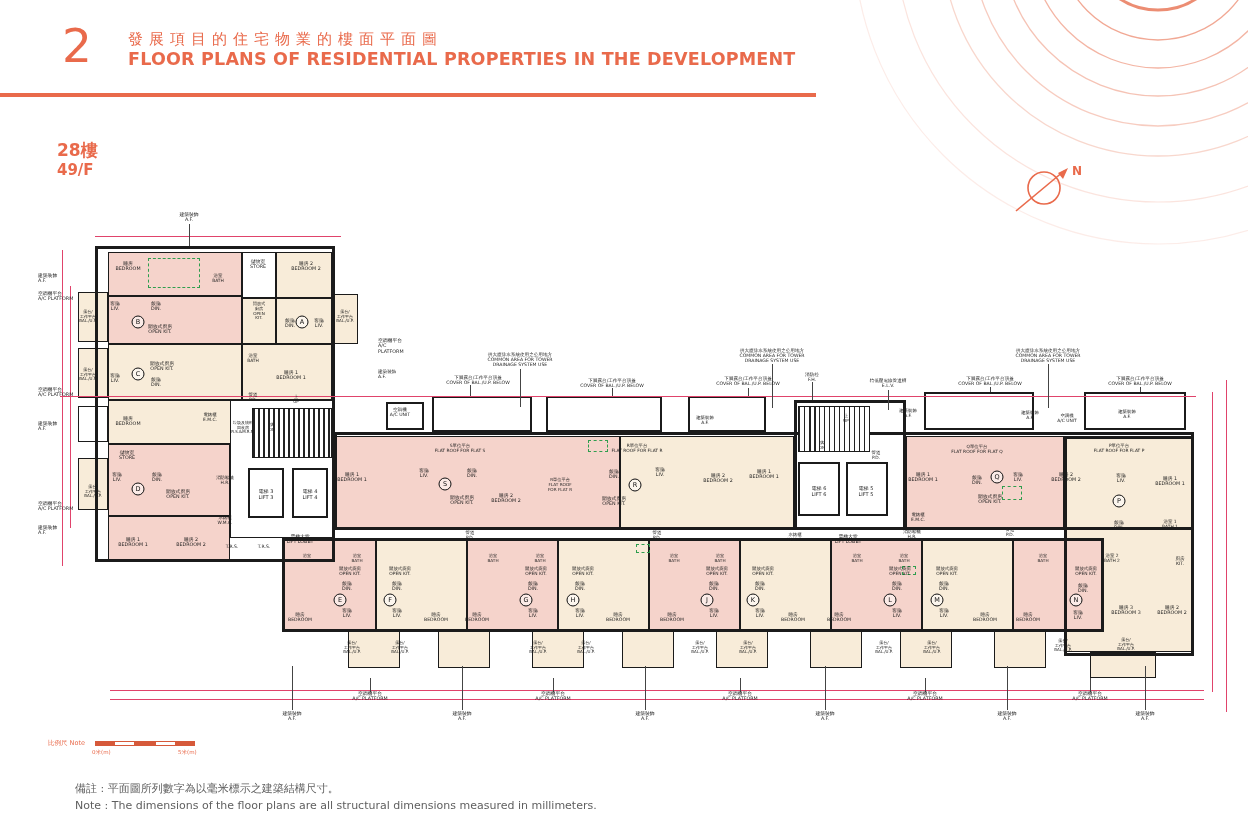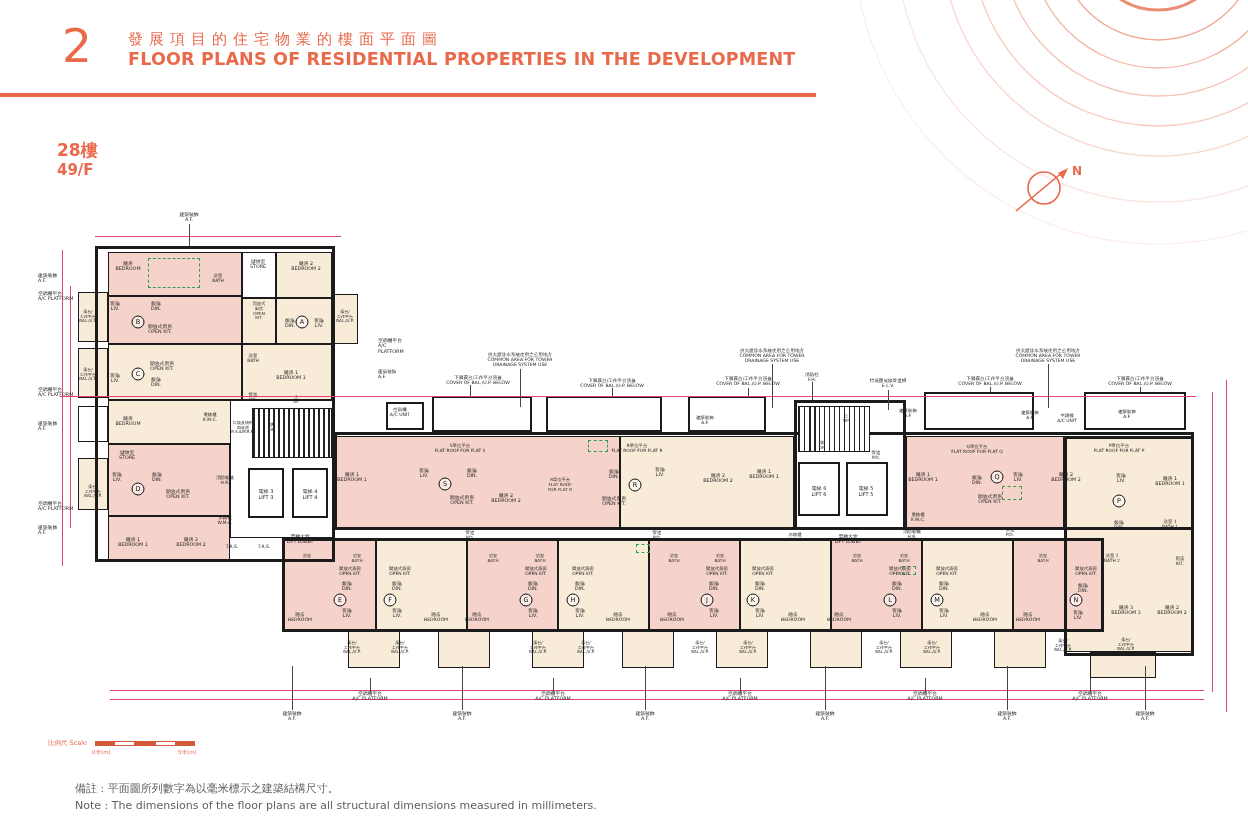--- a/index.html
+++ b/index.html
@@ -532,21 +532,21 @@
     <div class="fcircle" style="left: 390px; top: 600px;">F</div>
     <div class="fcircle" style="left: 526px; top: 600px;">G</div>
     <div class="fcircle" style="left: 573px; top: 600px;">H</div>
     <div class="fcircle" style="left: 707px; top: 600px;">J</div>
     <div class="fcircle" style="left: 753px; top: 600px;">K</div>
     <div class="fcircle" style="left: 890px; top: 600px;">L</div>
     <div class="fcircle" style="left: 937px; top: 600px;">M</div>
     <div class="fcircle" style="left: 1076px; top: 600px;">N</div>
   </div>
 
-<div class="abs accent" id="scale-label">比例尺 Scale</div>
+<div class="abs accent" id="scale-label">比例尺 Note</div>
 <div class="abs" id="scale-bar">
   <div class="seg-solid"></div>
   <div class="seg-open"></div>
   <div class="seg-solid"></div>
   <div class="seg-open"></div>
   <div class="seg-solid"></div>
 </div>
 <div class="abs accent" id="scale-start">0米(m)</div>
 <div class="abs accent" id="scale-end">5米(m)</div>
 

